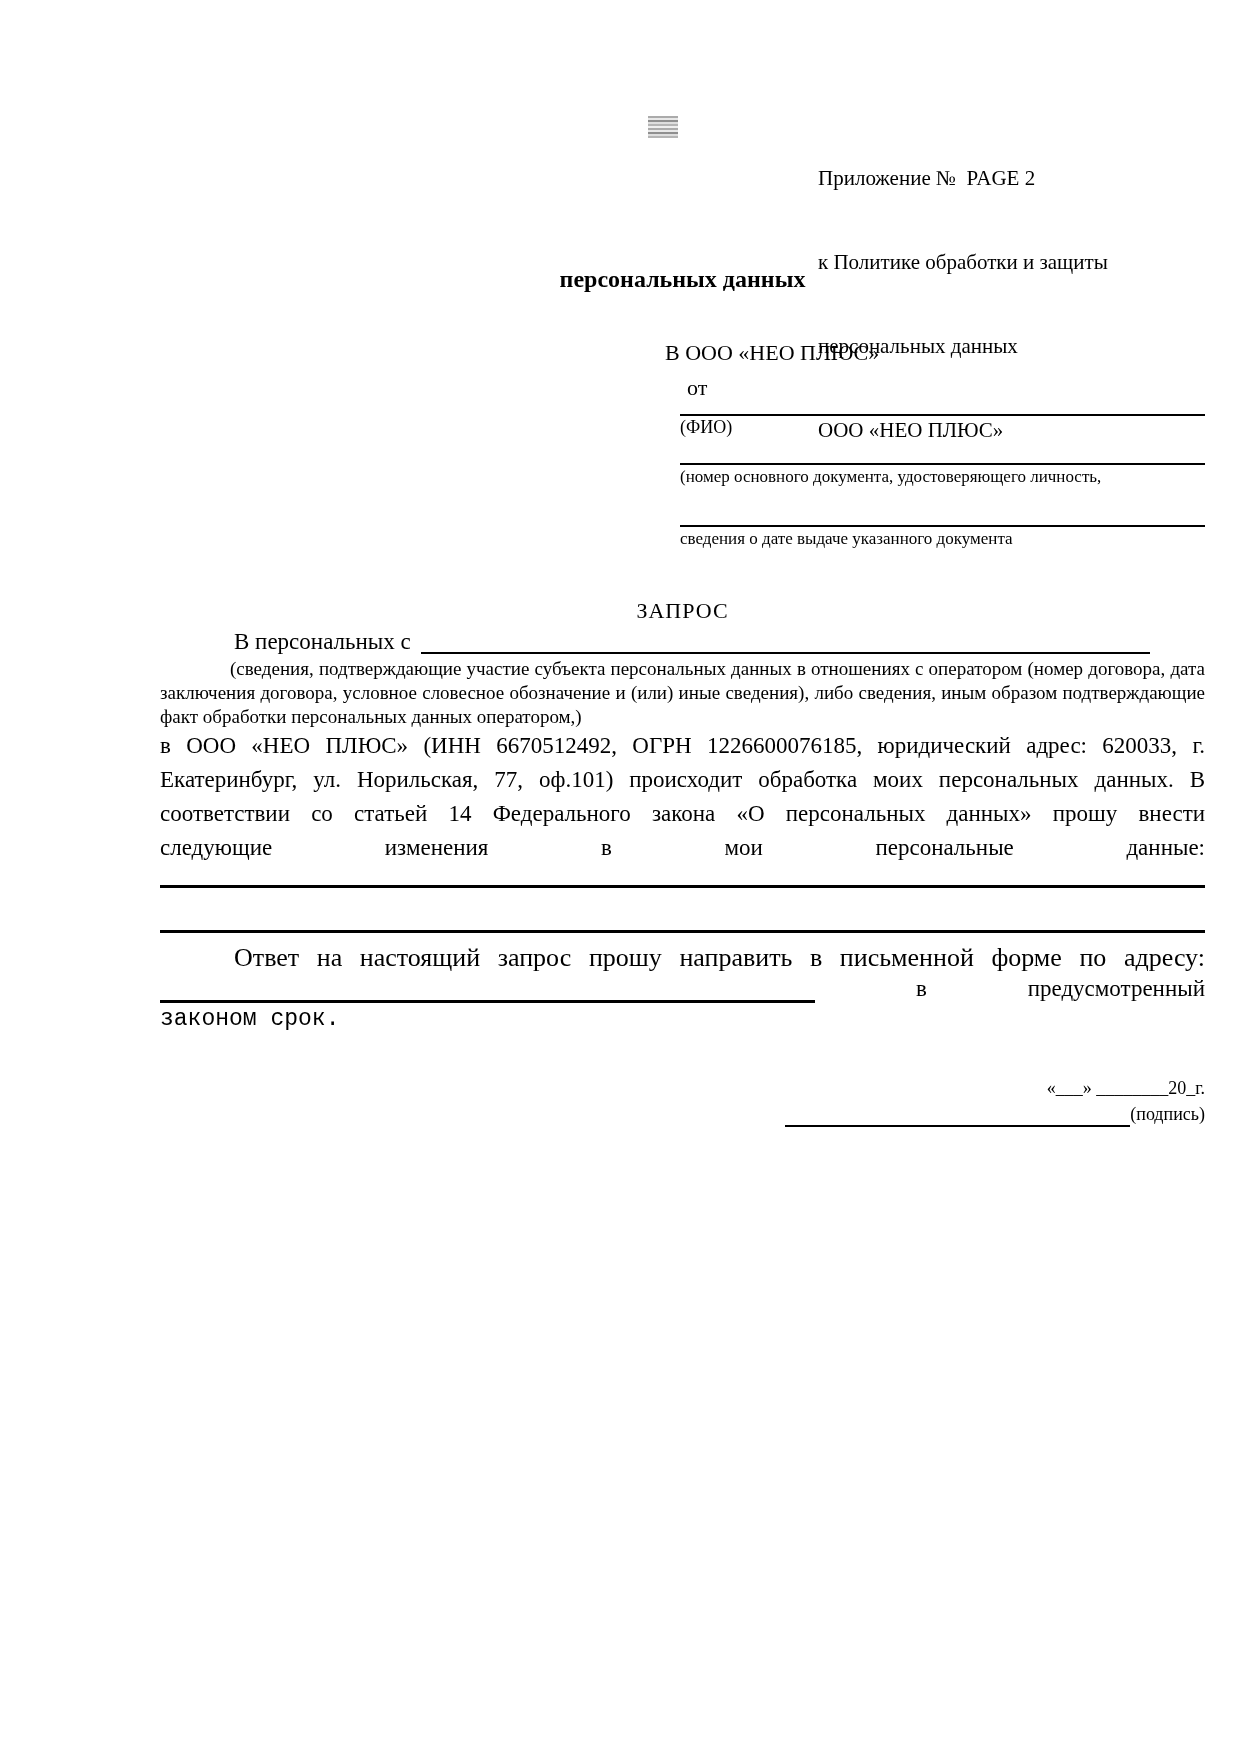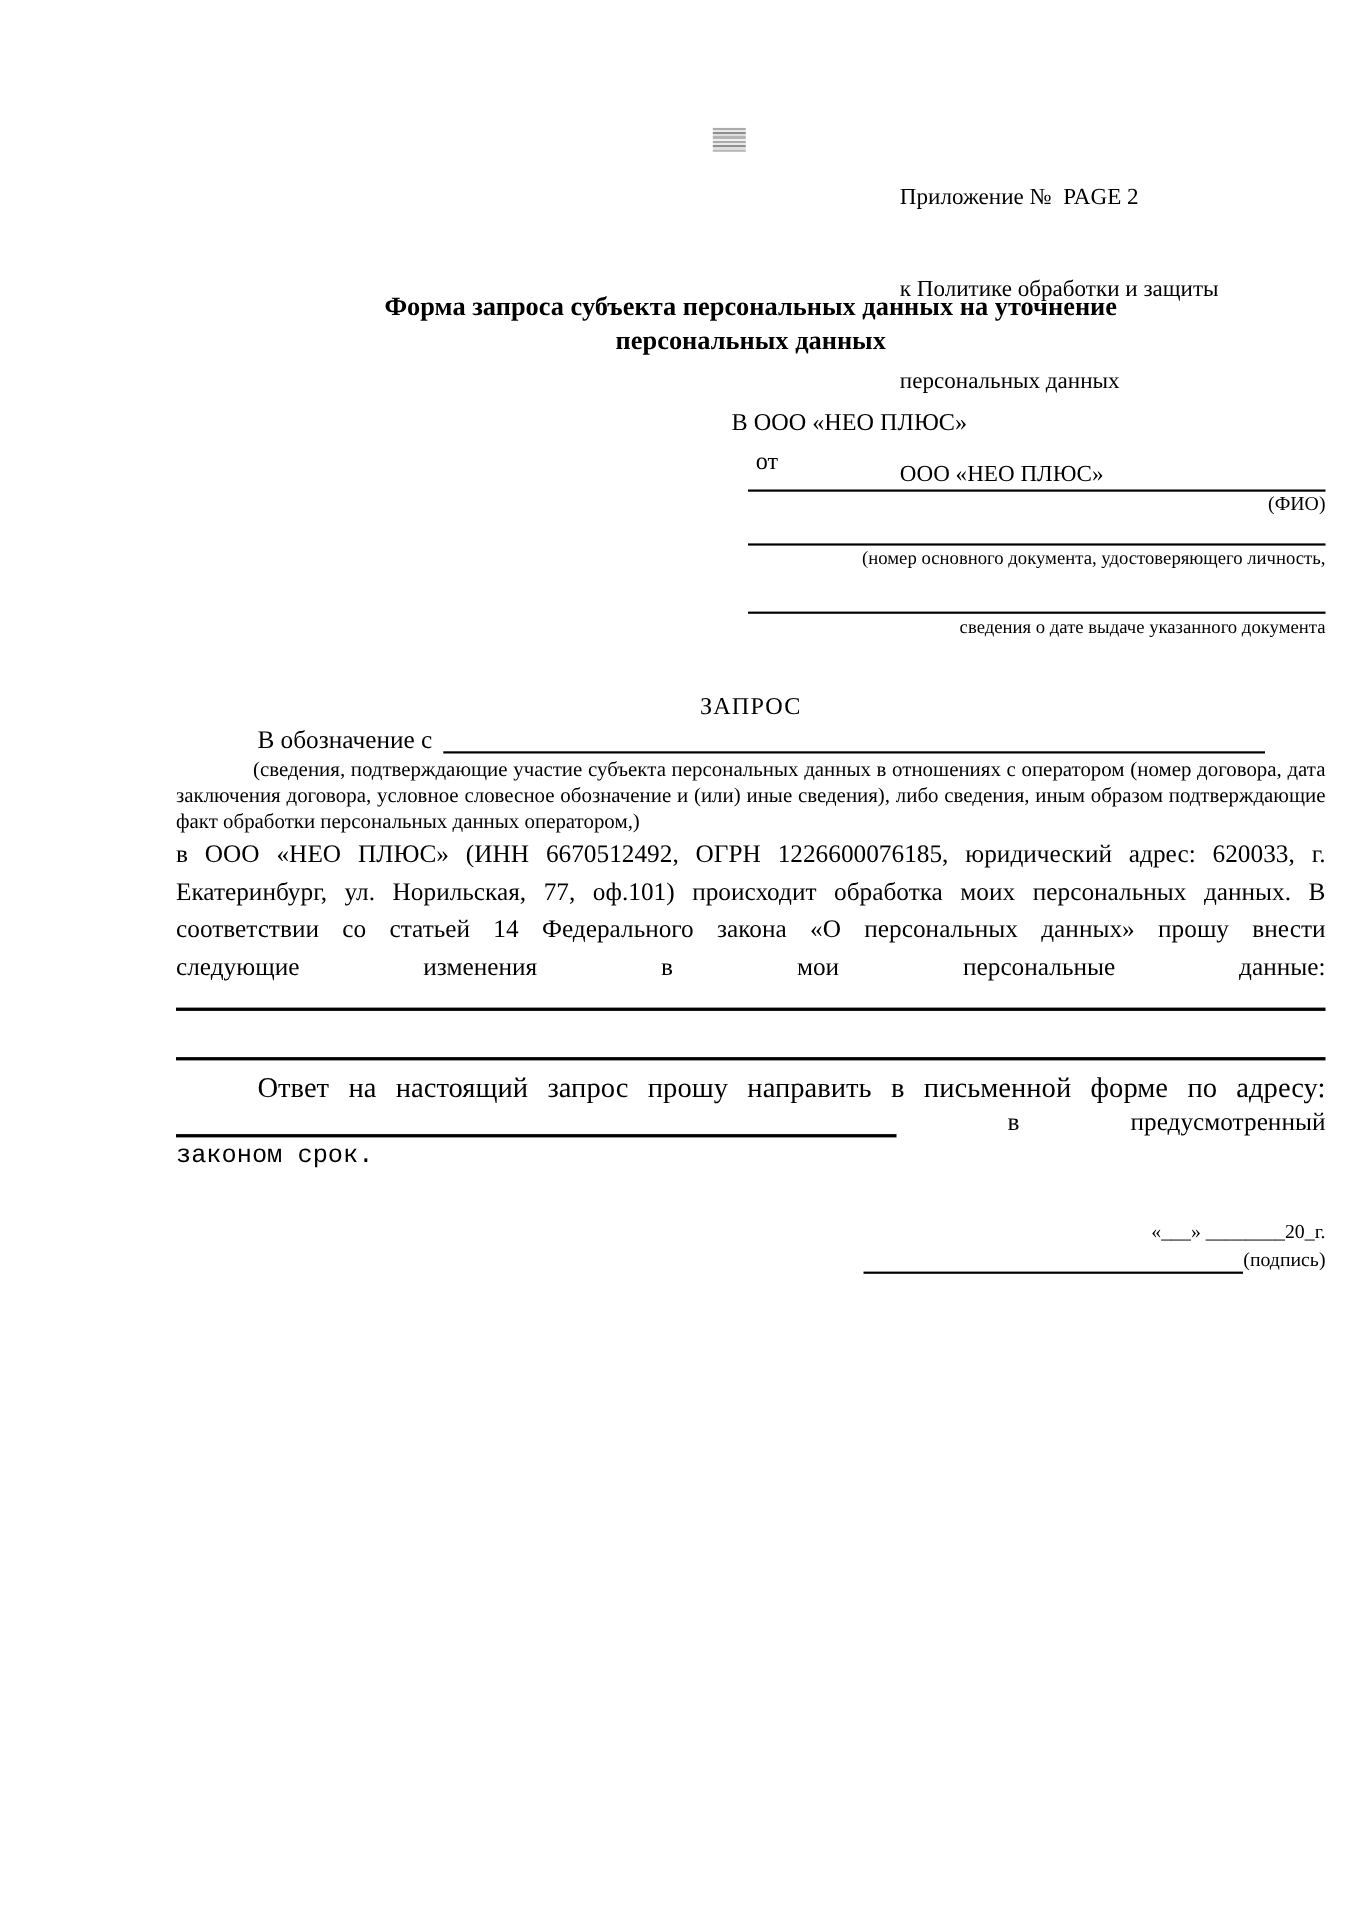--- a/index.html
+++ b/index.html
@@ -45,21 +45,21 @@
     margin-top: 45px;
     margin-left: 505px;   
     width: 540px;
     font-size: 22px;
   }
   .addressee .to-line { padding-left: 0; }
   .addressee .from-line { margin-top: 9px; padding-left: 22px; }
   .fieldset { margin-left: 15px; width: 525px; } 
   .blank { display: block; border-bottom: 2px solid #000; }
   .f1 .blank { height: 15px; }
-  .caption { display: block; text-align: right; font-size: 17px; line-height: 19px; padding-top: 2px; }
+  .caption { display: block; text-align: left; font-size: 17px; line-height: 19px; padding-top: 2px; }
   .caption.fio { font-size: 18px; }
   .f2 .blank { height: 28px; }
   .f3 .blank { height: 41px; }
   .f4 .blank { height: 22px; }
 
   .request-heading {
     margin-top: 50px;
     text-align: center;
     font-size: 22px;
     letter-spacing: 1px;
@@ -152,21 +152,20 @@
   <div class="appendix-header">
     <div class="pre">Приложение №  PAGE 2</div>
     <div>к Политике обработки и защиты</div>
     <div>персональных данных</div>
     <div>ООО «НЕО ПЛЮС»</div>
   </div>
 
   <div class="content">
 
     <div class="doc-title">
-      <div>Форма запроса субъекта персональных данных на уточнение</div>
       <div>персональных данных</div>
     </div>
 
     <div class="addressee">
       <div class="to-line">В ООО «НЕО ПЛЮС»</div>
       <div class="from-line">от</div>
 
       <div class="fieldset">
         <div class="f1">
           <span class="blank"></span>
@@ -179,21 +178,21 @@
         <div class="f3">
           <span class="blank"></span>
           <span class="caption">сведения о дате выдаче указанного документа</span>
         </div>
       </div>
     </div>
 
     <div class="request-heading">ЗАПРОС</div>
 
     <div class="intro-row">
-      <span>В обозначение с</span>
+      <span>В персональных с</span>
       <span class="fill"></span>
     </div>
 
     <div class="fine-print">(сведения, подтверждающие участие субъекта персональных данных в отношениях с оператором (номер договора, дата заключения договора, условное словесное обозначение и (или) иные сведения), либо сведения, иным образом подтверждающие факт обработки персональных данных оператором,)</div>
 
     <div class="body-par">в ООО «НЕО ПЛЮС» (ИНН 6670512492, ОГРН 1226600076185, юридический адрес: 620033, г. Екатеринбург, ул. Норильская, 77, оф.101) происходит обработка моих персональных данных. В соответствии со статьей 14 Федерального закона «О персональных данных» прошу внести следующие изменения в мои персональные данные:</div>
 
     <div class="ruled a"></div>
     <div class="ruled b"></div>
 

